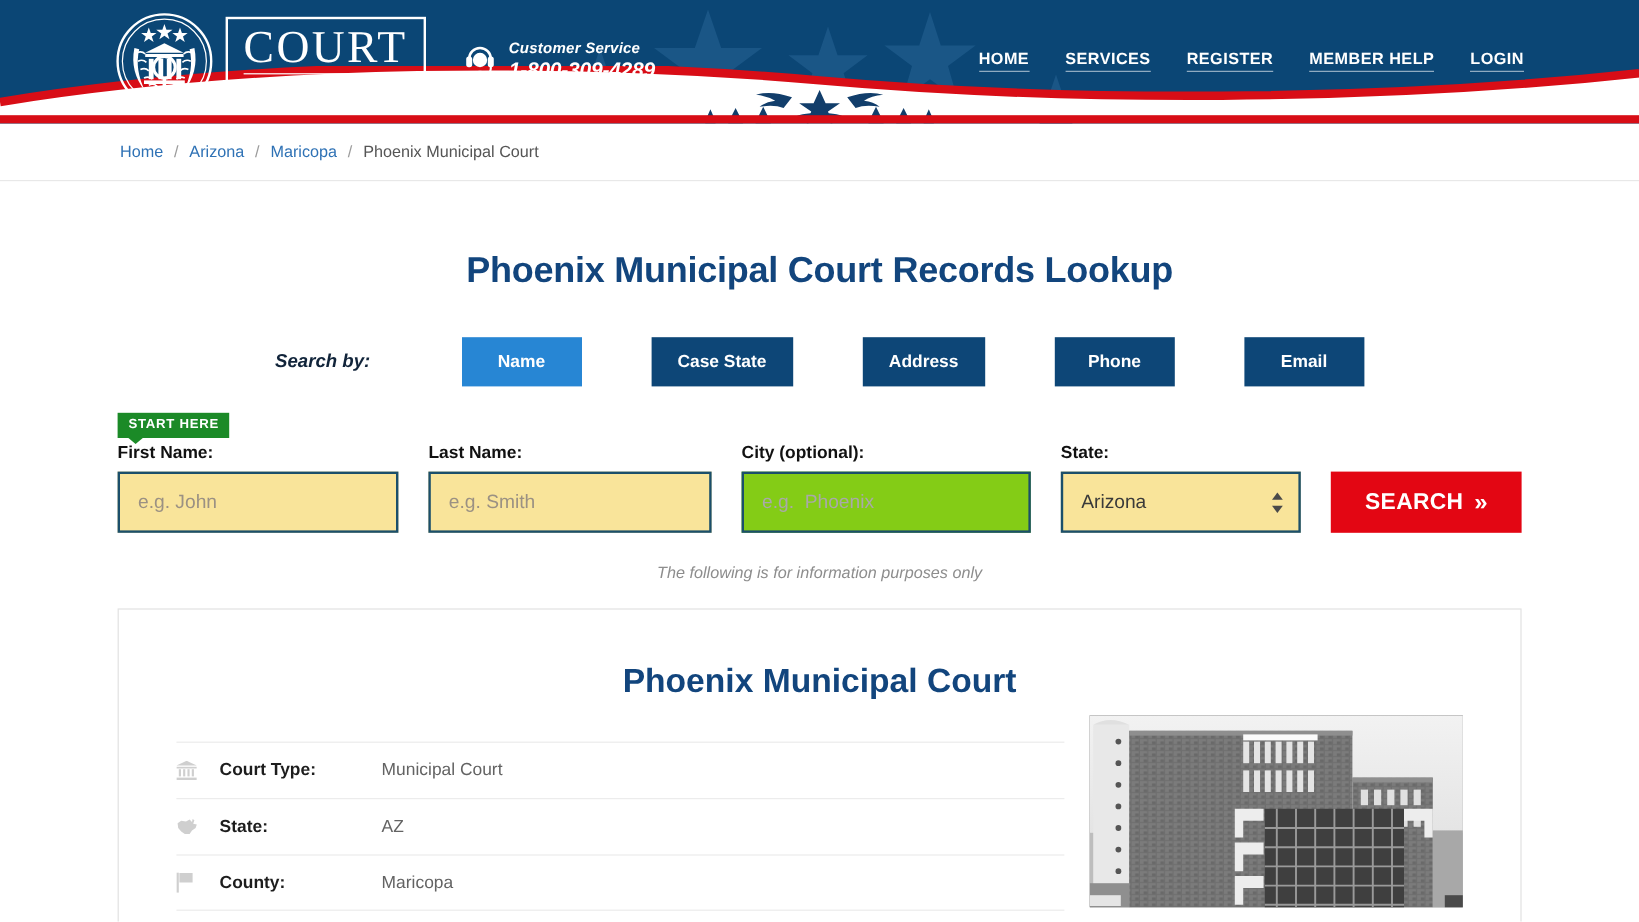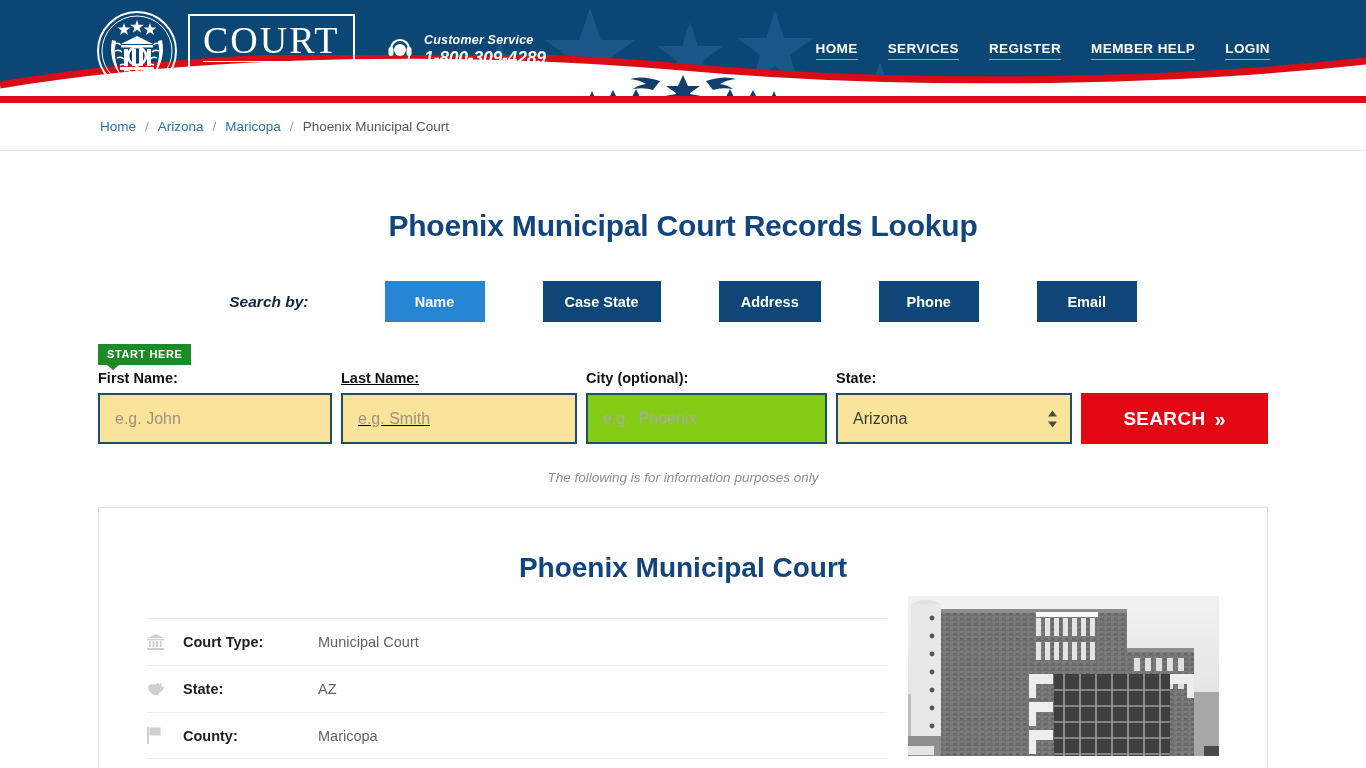--- a/index.html
+++ b/index.html
@@ -126,21 +126,21 @@
     background: #1b8a27; color: #ffffff;
     font-size: 11px; font-weight: bold; letter-spacing: .6px;
     padding: 4px 9px 5px 9px;
   }
   .start-here::after {
     content: ""; position: absolute; left: 9px; bottom: -5px;
     border-left: 6px solid transparent; border-right: 6px solid transparent;
     border-top: 5px solid #1b8a27;
   }
   .form-row {
-    display: flex; align-items: flex-end; gap: 9px;
+    display: flex; align-items: flex-end; gap: 25px;
     padding-top: 26px;
   }
   .field { display: flex; flex-direction: column; }
   .field-label {
     color: #111111; font-size: 14.5px; font-weight: bold;
     margin-bottom: 7px;
   }
   .field input, .field select {
     height: 51px;
     border: 2px solid #1b4f6b;
@@ -148,21 +148,21 @@
     font-size: 16px;
     color: #3a3a3a;
     padding: 0 15px;
     font-family: "Liberation Sans", sans-serif;
     outline: none;
   }
   .field input::placeholder { color: #9b9183; }
   .field.plain input { background: #84cc16; }
   .field.plain input::placeholder { color: #a9a9a9; }
   .f-first { width: 234px; }
-  .f-last  { width: 236px; text-decoration: underline; }
+  .f-last  { width: 236px; }
   .f-city  { width: 244px; }
   .f-state { width: 239px; }
   .sel-wrap { position: relative; }
   .sel-wrap select {
     width: 100%;
     -webkit-appearance: none; appearance: none;
   }
   .sel-arrows {
     position: absolute; right: 14px; top: 50%; transform: translateY(-50%);
     pointer-events: none; display: block;

